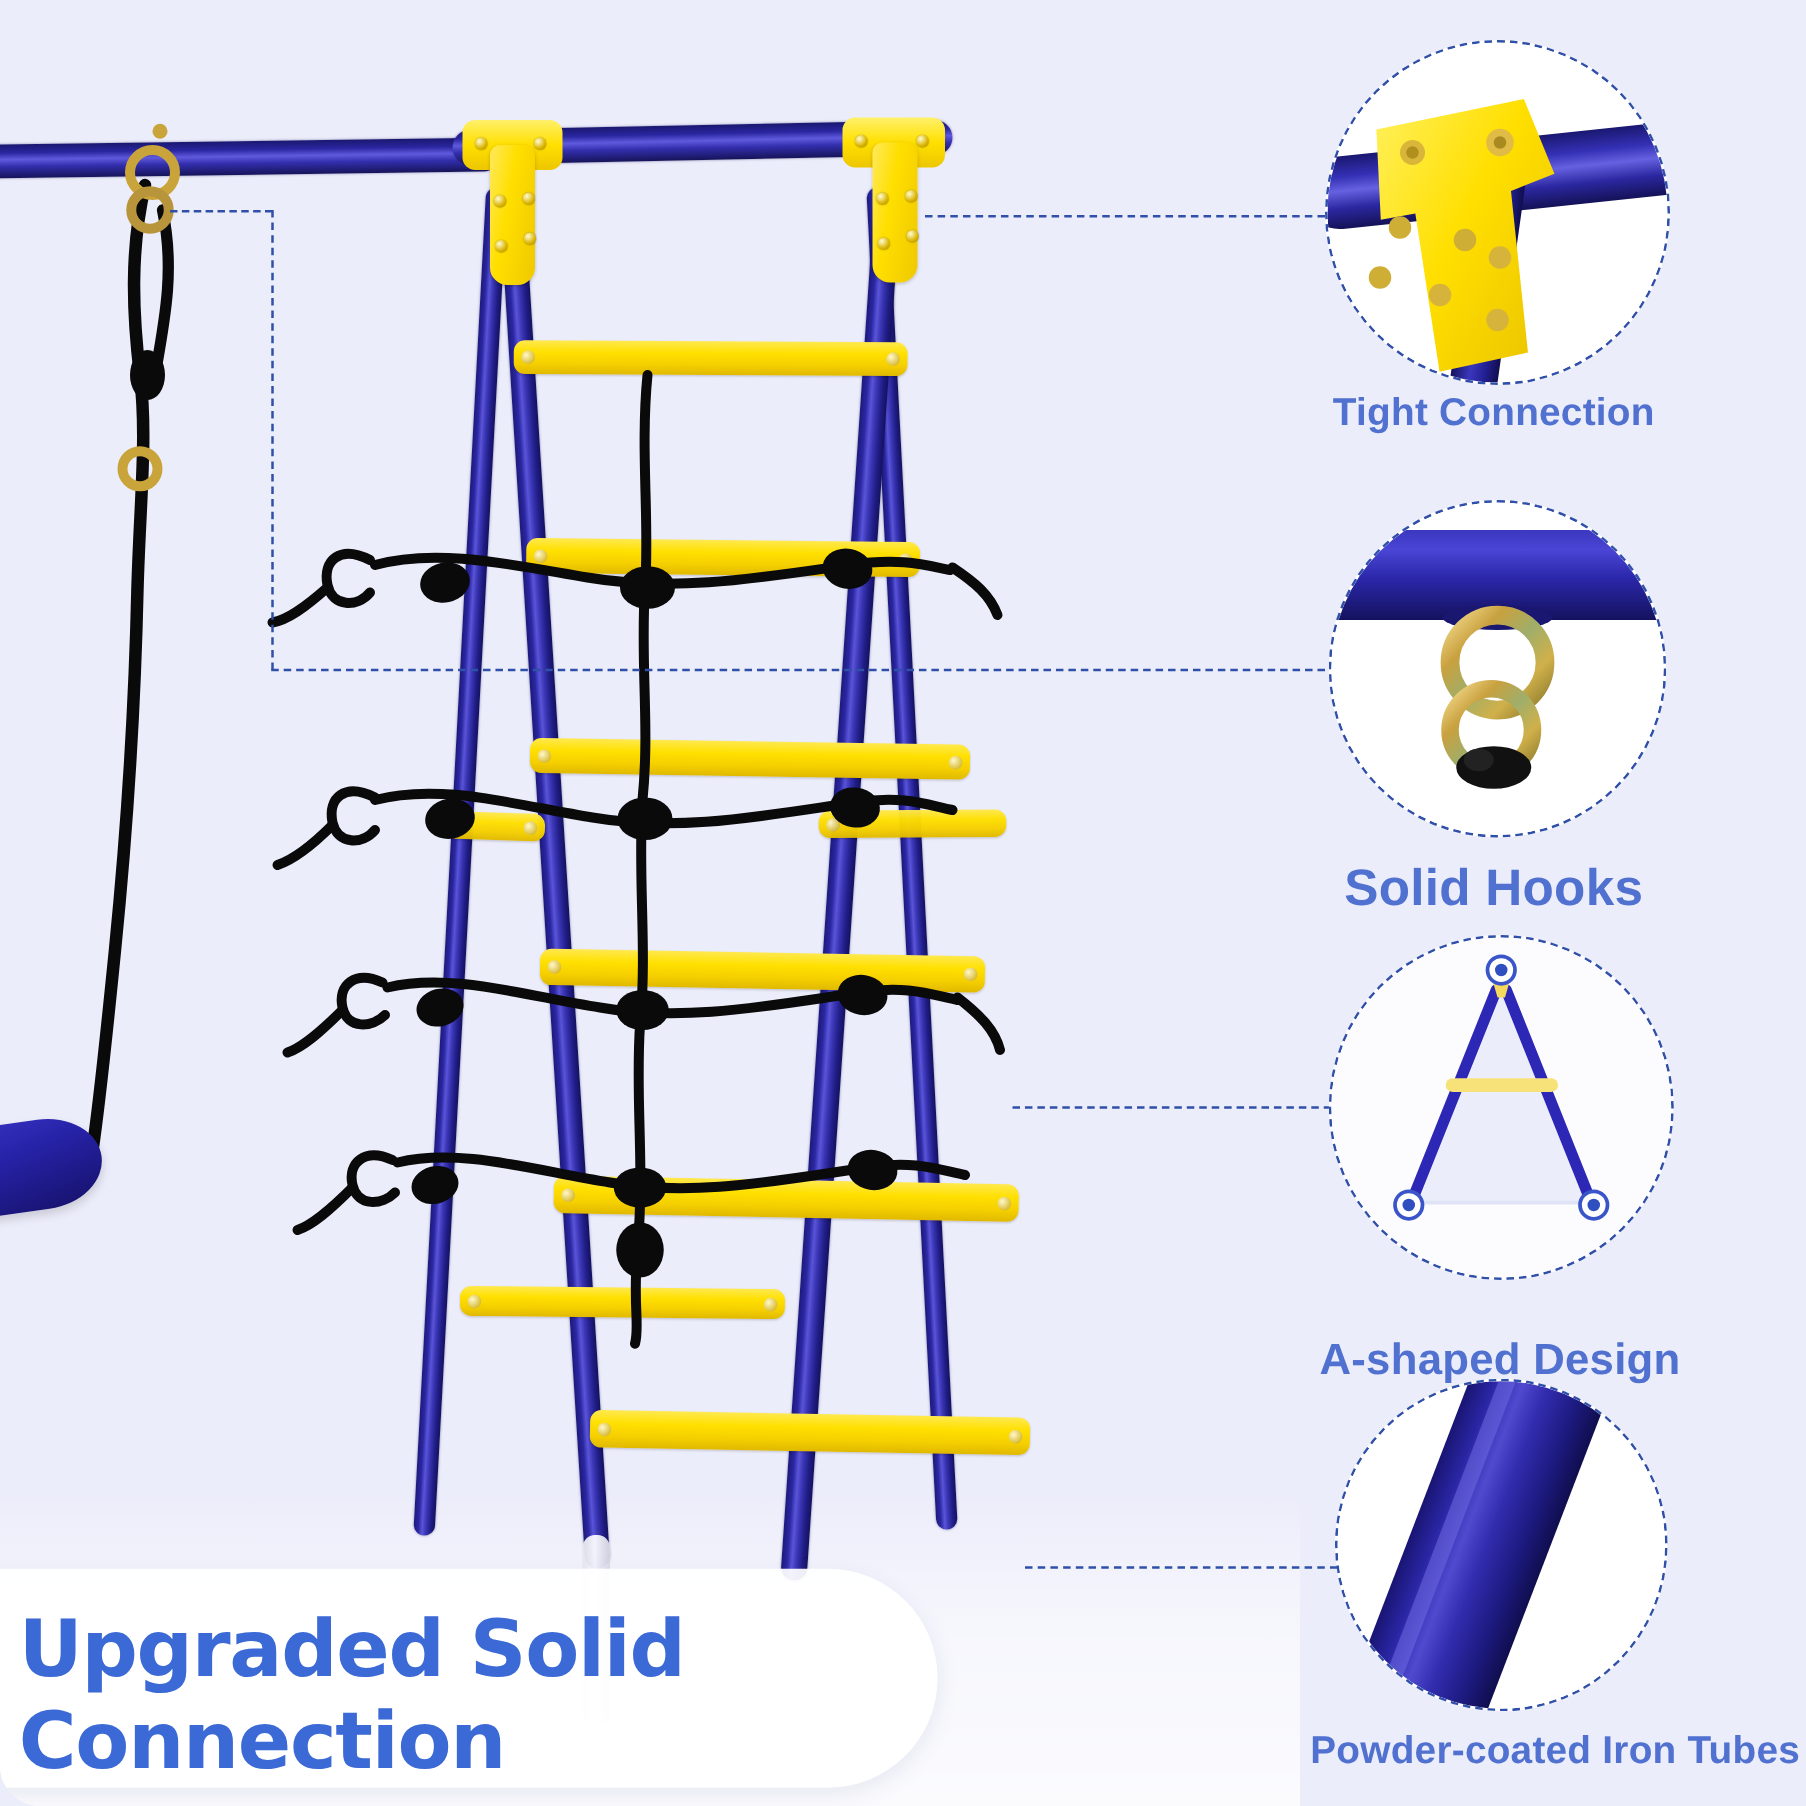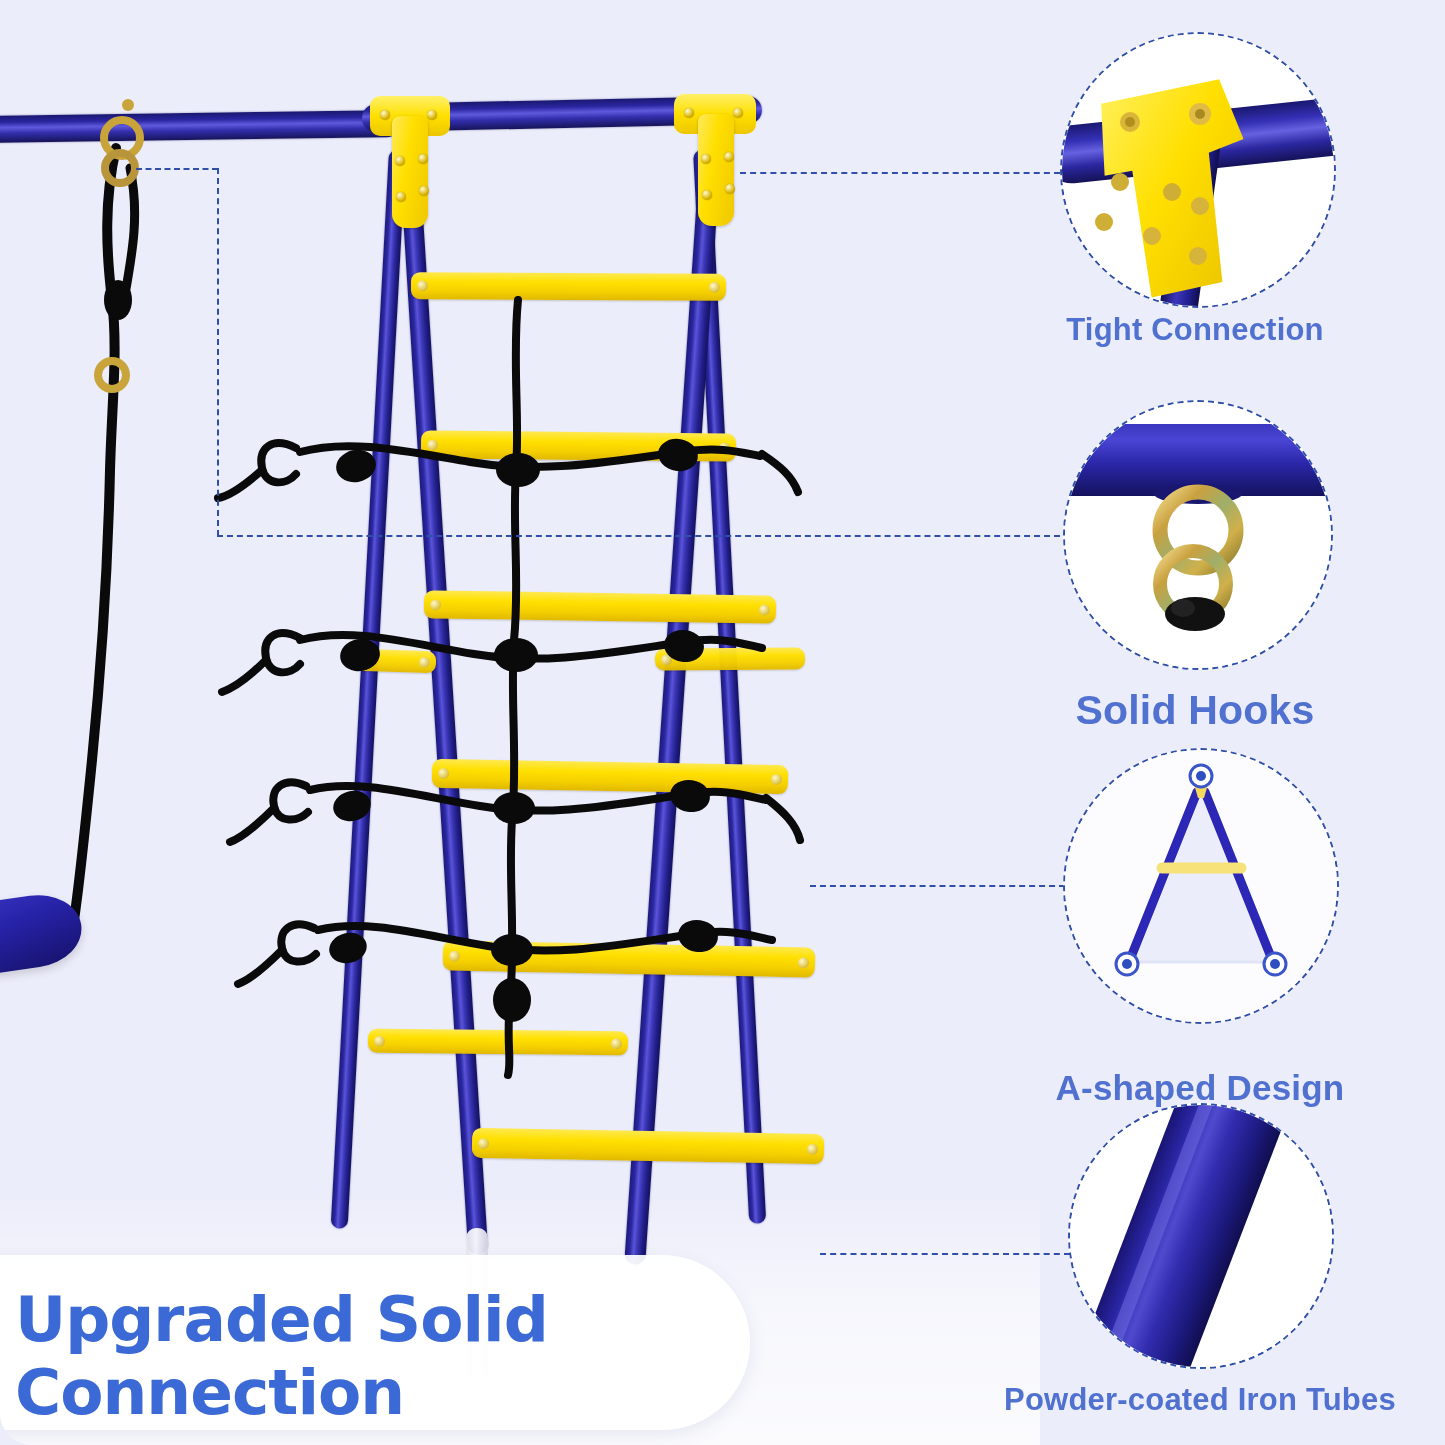--- a/index.html
+++ b/index.html
@@ -350,20 +350,20 @@
             <stop offset="80%" stop-color="#1d1a80"></stop>
             <stop offset="100%" stop-color="#100e4e"></stop>
           </linearGradient>
         </defs>
         <g transform="rotate(21 131 131)">
           <rect x="60" y="-60" width="108" height="400" fill="url(#tubeg)"></rect>
           <rect x="82" y="-60" width="13" height="400" fill="#6f6ae2" opacity=".55"></rect>
         </g>
       </svg>
     </div>
-    <div class="clabel" style="left:960px;top:1382px;width:480px;font-size:31px;">Powder-coated Iron Tubes</div>
+    <div class="clabel" style="left:960px;top:1382px;width:480px;font-size:31px;text-align:right;">Powder-coated Iron Tubes</div>
   </div>
 
   <div class="banner">
     <div class="bannerText">Upgraded Solid Connection</div>
   </div>
 
 </div>
 
 </body></html>

